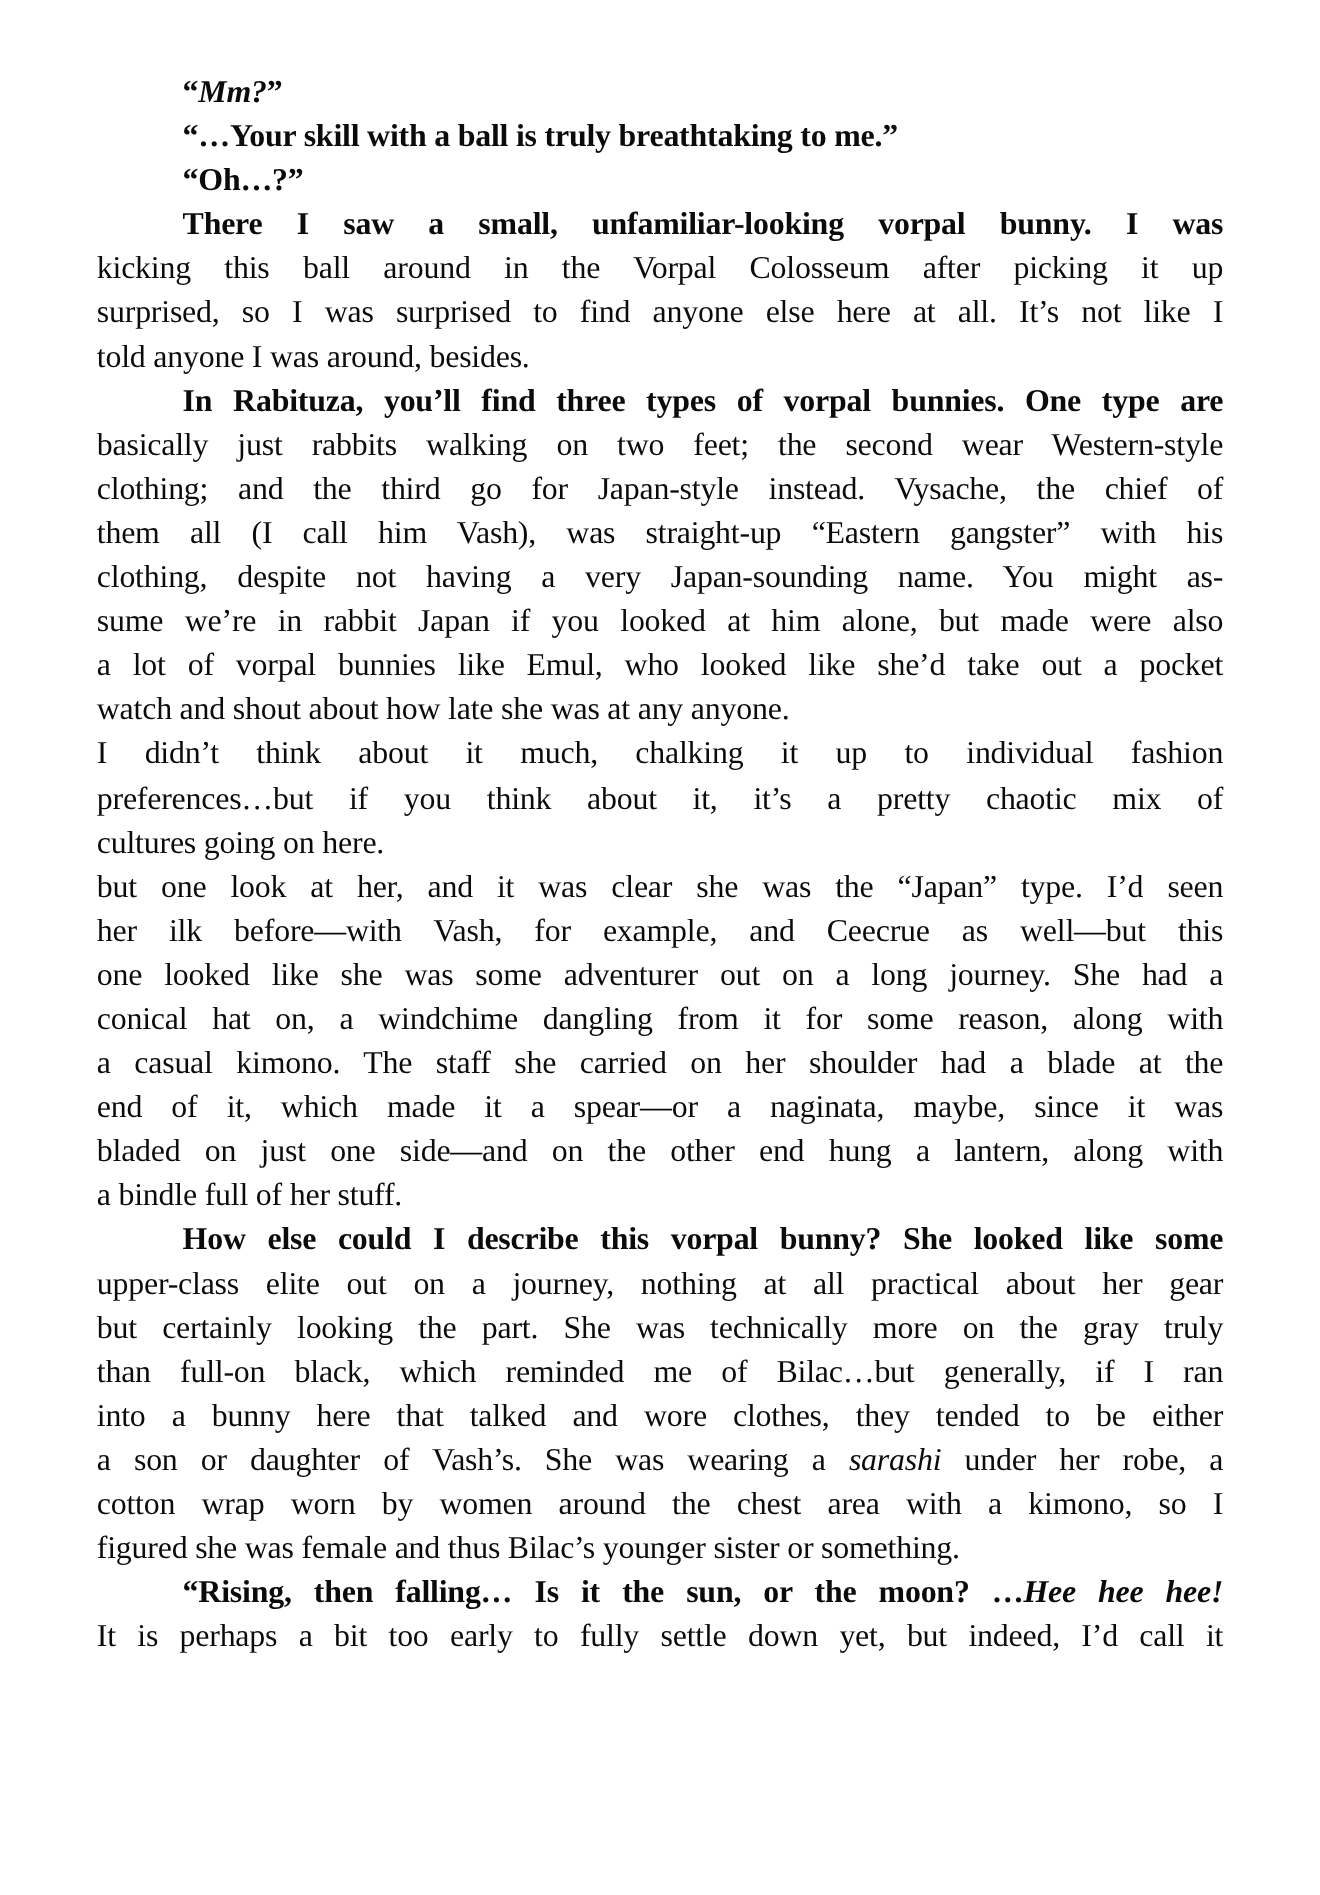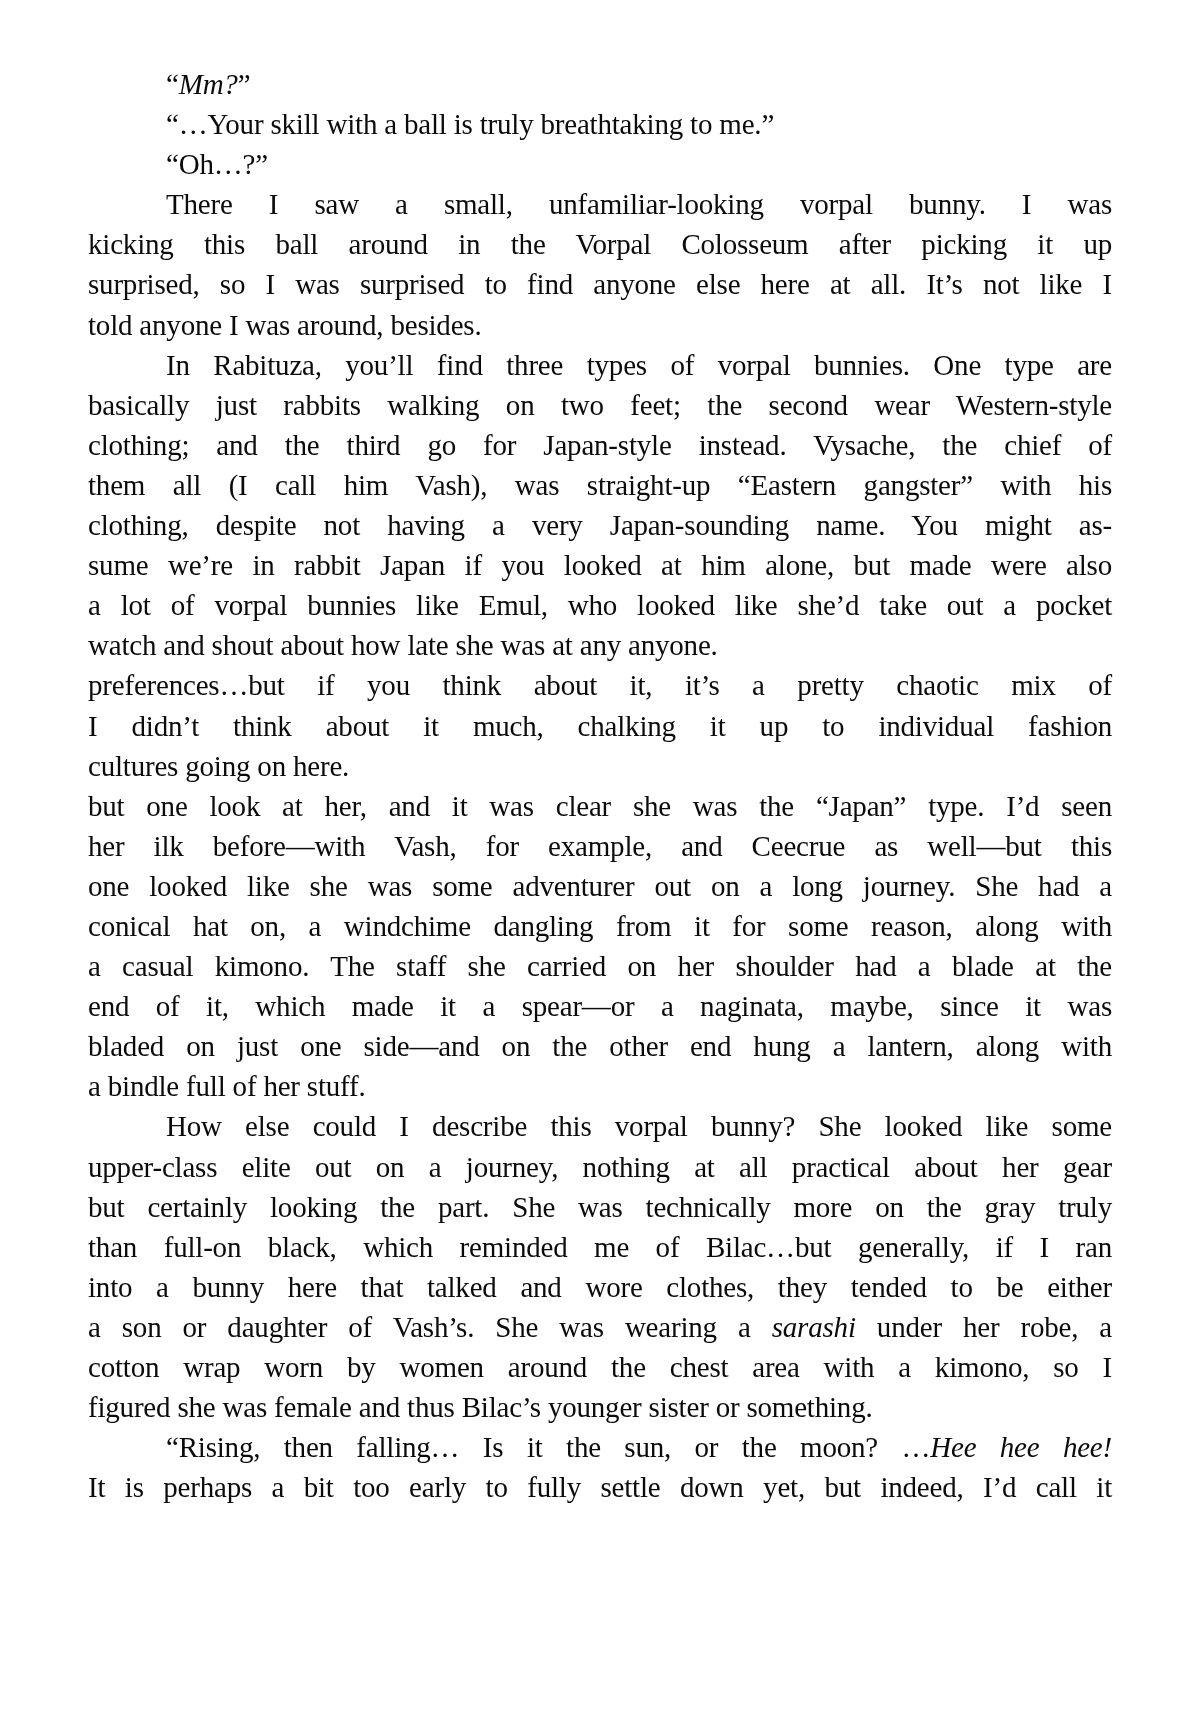--- a/index.html
+++ b/index.html
@@ -33,20 +33,21 @@
     text-align: left;
     white-space: normal;
   }
   .line.justify {
     text-align: justify;
     text-align-last: justify;
     -moz-text-align-last: justify;
   }
   .line.indent {
     text-indent: 78px;
+    font-weight: bold;
   }
   .line em {
     font-style: italic;
   }
 </style>
 </head>
 <body style="background: rgb(255, 255, 255); color: rgb(11, 11, 11);">
 
 <main class="page">
     <div class="paragraph">
@@ -68,22 +69,22 @@
       <div class="line indent justify"><span>In Rabituza, you’ll find three types of vorpal bunnies. One type are</span></div>
       <div class="line justify"><span>basically just rabbits walking on two feet; the second wear Western-style</span></div>
       <div class="line justify"><span>clothing; and the third go for Japan-style instead. Vysache, the chief of</span></div>
       <div class="line justify"><span>them all (I call him Vash), was straight-up “Eastern gangster” with his</span></div>
       <div class="line justify"><span>clothing, despite not having a very Japan-sounding name. You might as-</span></div>
       <div class="line justify"><span>sume we’re in rabbit Japan if you looked at him alone, but made were also</span></div>
       <div class="line justify"><span>a lot of vorpal bunnies like Emul, who looked like she’d take out a pocket</span></div>
       <div class="line"><span>watch and shout about how late she was at any anyone.</span></div>
     </div>
     <div class="paragraph">
+      <div class="line justify"><span>I didn’t think about it much, chalking it up to individual fashion</span></div>
       <div class="line justify"><span>preferences…but if you think about it, it’s a pretty chaotic mix of</span></div>
-      <div class="line justify"><span>I didn’t think about it much, chalking it up to individual fashion</span></div>
       <div class="line"><span>cultures going on here.</span></div>
     </div>
     <div class="paragraph">
       <div class="line justify"><span>but one look at her, and it was clear she was the “Japan” type. I’d seen</span></div>
       <div class="line justify"><span>her ilk before—with Vash, for example, and Ceecrue as well—but this</span></div>
       <div class="line justify"><span>one looked like she was some adventurer out on a long journey. She had a</span></div>
       <div class="line justify"><span>conical hat on, a windchime dangling from it for some reason, along with</span></div>
       <div class="line justify"><span>a casual kimono. The staff she carried on her shoulder had a blade at the</span></div>
       <div class="line justify"><span>end of it, which made it a spear—or a naginata, maybe, since it was</span></div>
       <div class="line justify"><span>bladed on just one side—and on the other end hung a lantern, along with</span></div>

